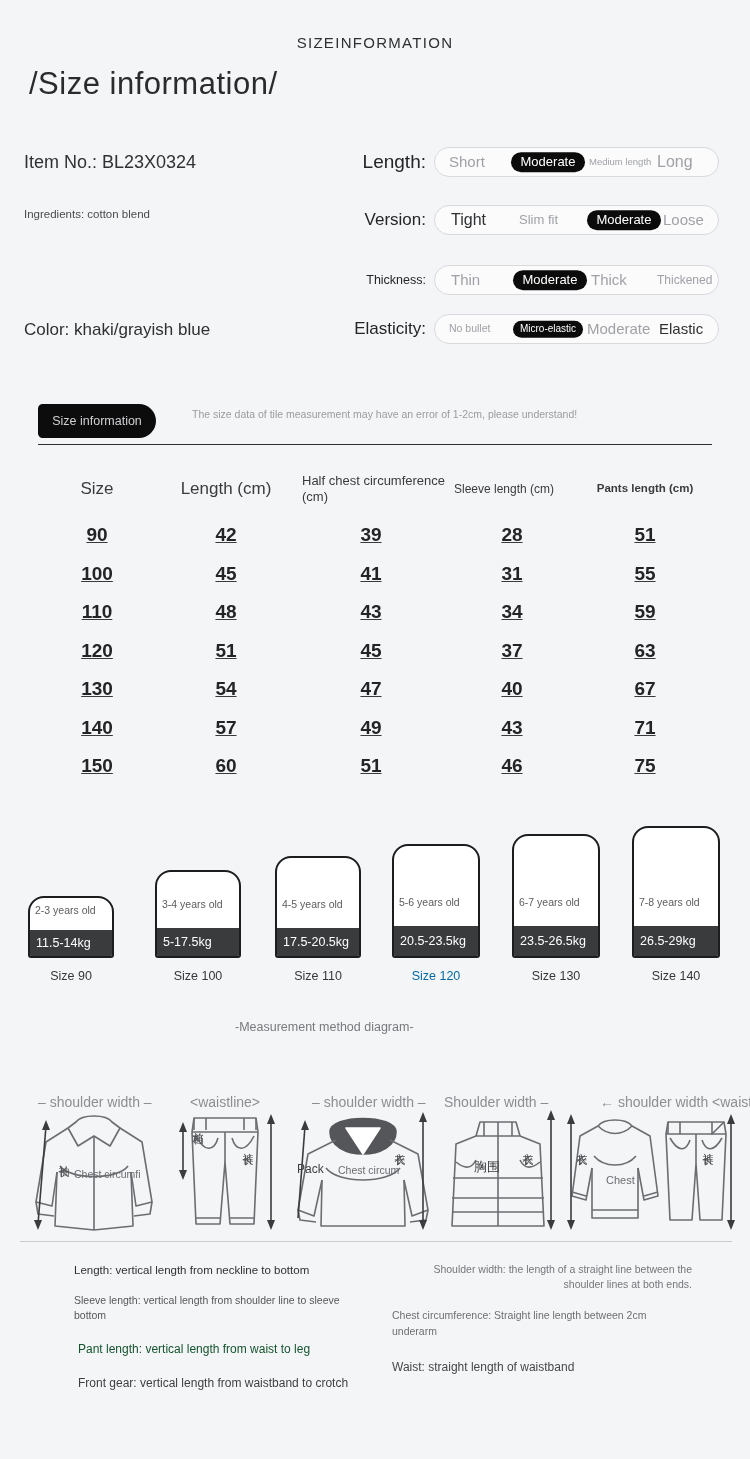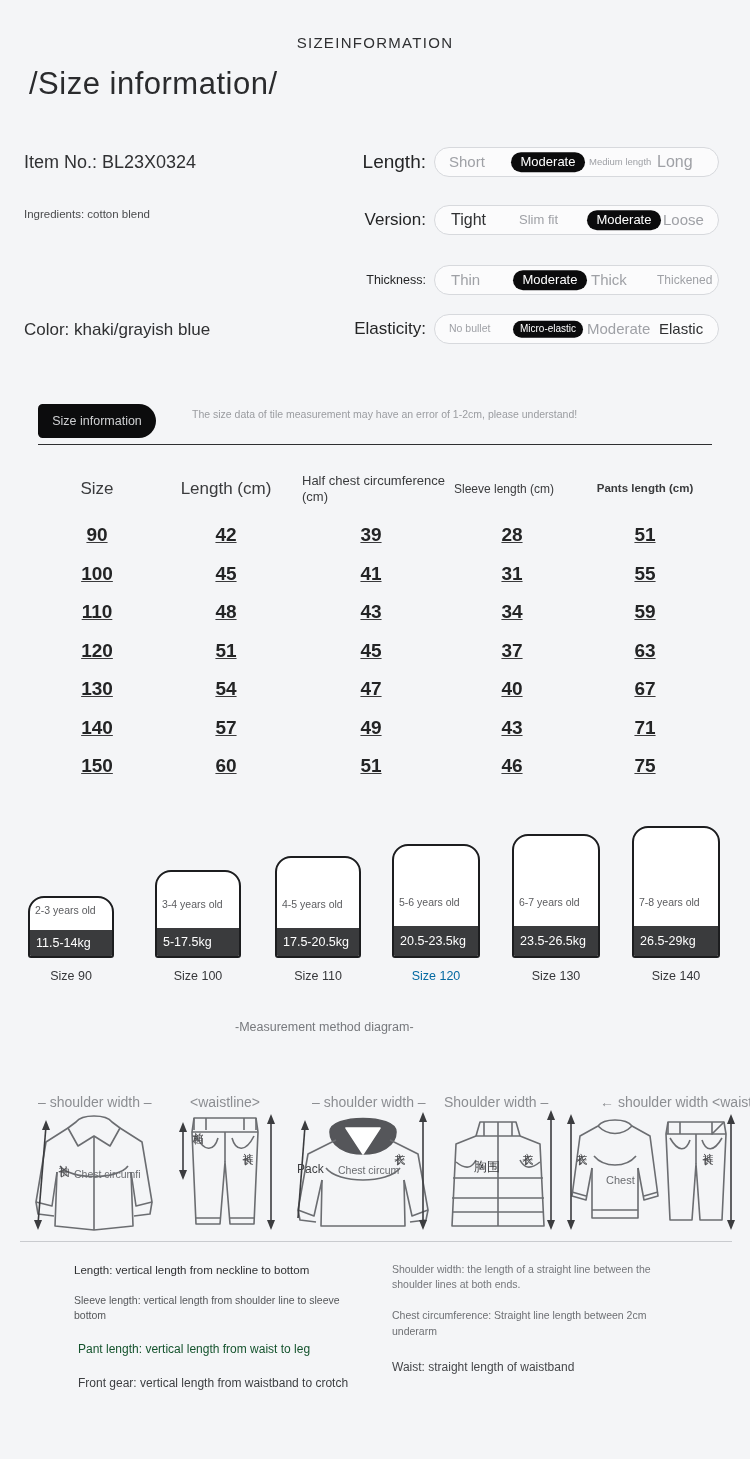--- a/index.html
+++ b/index.html
@@ -136,21 +136,21 @@
   .rule-bottom{position:absolute;left:20px;top:1241px;width:712px;height:1px;background:#c9cbcf;}
 
   
   .notes-left{position:absolute;left:74px;top:1262px;width:300px;}
   .notes-right{position:absolute;left:392px;top:1262px;width:300px;}
   .note{line-height:1.45;}
   .n1{font-size:11.5px;color:#2f3032;margin-bottom:14px;}
   .n2{font-size:10.5px;color:#55575a;margin-bottom:18px;}
   .n3{font-size:12px;color:#14532d;margin-bottom:16px;padding-left:4px;}
   .n4{font-size:12px;color:#3d3f42;padding-left:4px;}
-  .r1{font-size:10.5px;color:#75777b;margin-bottom:16px;}
+  .r1{font-size:10.5px;color:#75777b;margin-bottom:16px;text-align:right;}
   .r2{font-size:10.5px;color:#6d6f73;margin-bottom:20px;}
   .r3{font-size:12px;color:#45474a;}
 </style>
 </head>
 <body>
 
 <div class="page">
 
   <div class="kicker">SIZEINFORMATION</div>
   <div class="title">/Size information/</div>

